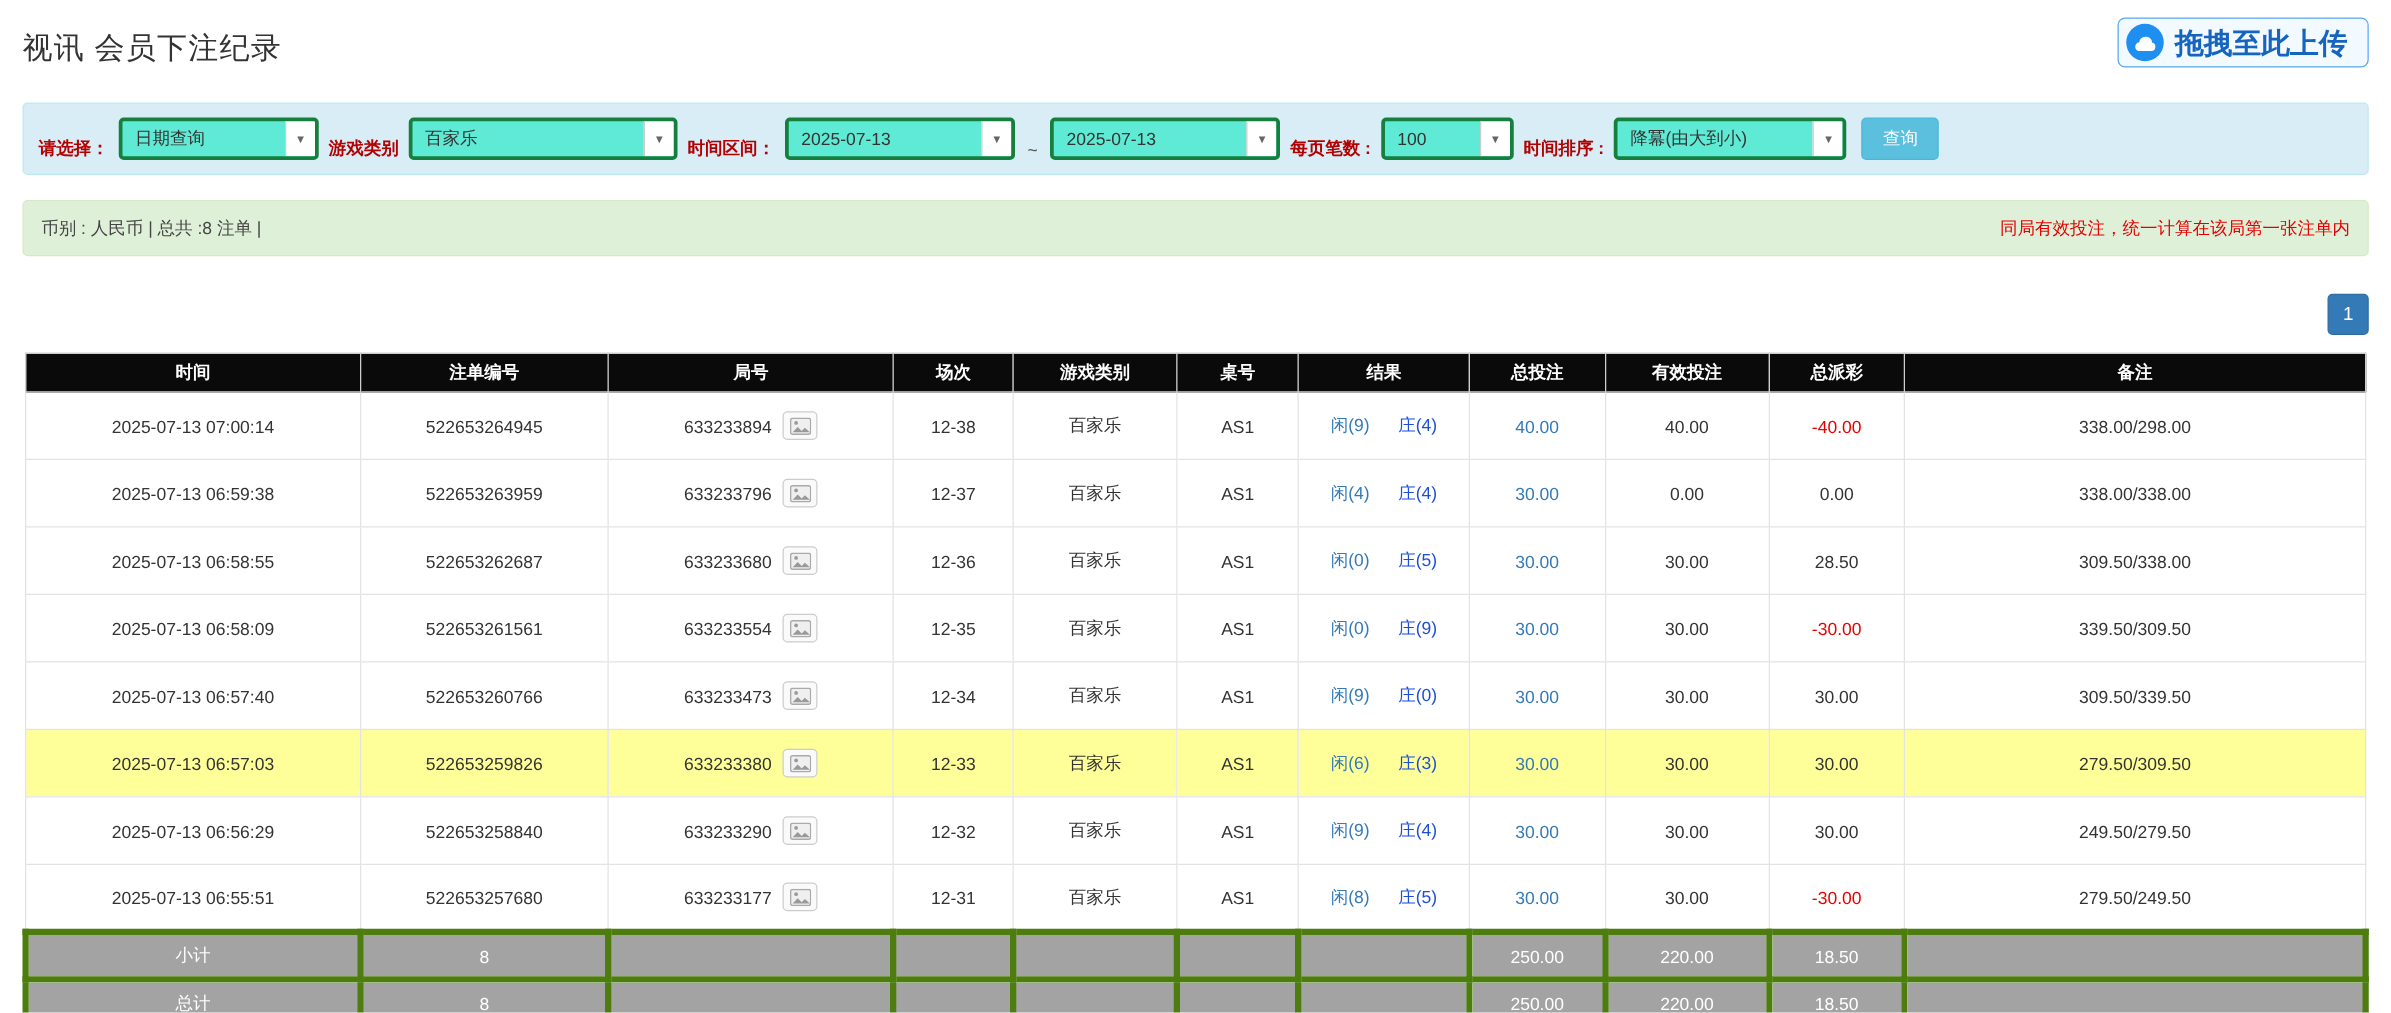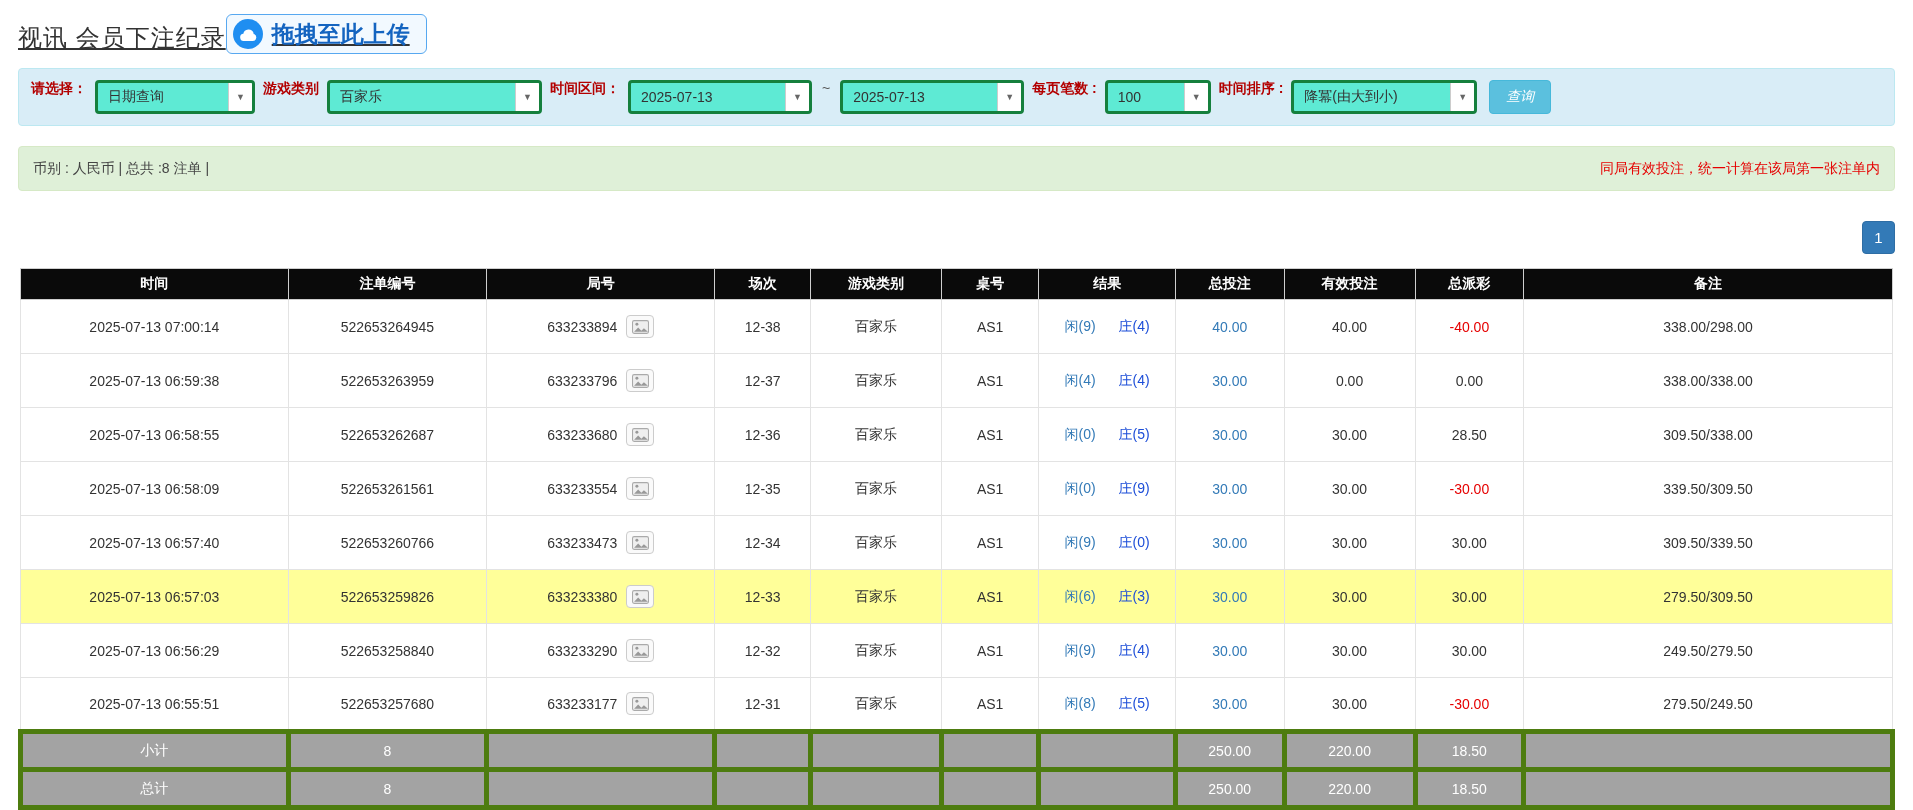--- a/index.html
+++ b/index.html
@@ -5,37 +5,37 @@
   * { box-sizing: border-box; margin: 0; padding: 0; }
   html, body { background: #fff; }
   body {
     width: 1913px; height: 810px; overflow: hidden;
     font-family: "Liberation Sans", "DejaVu Sans", sans-serif;
     font-size: 14px; color: #333;
   }
   .page { padding: 14px 18px 0 18px; }
 
   
-  .top-row { display: flex; justify-content: flex-start; align-items: flex-start; height: 46px; text-decoration: underline; }
+  .top-row { display: flex; justify-content: space-between; align-items: flex-start; height: 46px; }
   .page-title { font-size: 24px; font-weight: 400; color: #333; letter-spacing: 1px; padding-top: 8px; }
   .upload {
     display: inline-flex; align-items: center; gap: 9px;
     border: 1px solid #57a8f0; background: #f2f9ff; border-radius: 6px;
     padding: 4px 16px 4px 6px; cursor: pointer; height: 40px;
   }
   .upload-circle {
     width: 30px; height: 30px; border-radius: 50%; background: #1f8ef1;
     display: flex; align-items: center; justify-content: center; flex: 0 0 auto;
   }
   .upload-text { color: #1464c0; font-weight: bold; font-size: 23px; }
 
   
   .filter-bar {
-    margin-top: 8px; background: #d9edf7; border: 1px solid #bce8f1; border-radius: 4px;
-    padding: 11px 12px; display: flex; align-items: flex-start; gap: 8px; height: 58px;
+    margin-top: 22px; background: #d9edf7; border: 1px solid #bce8f1; border-radius: 4px;
+    padding: 11px 12px; display: flex; align-items: flex-end; gap: 8px; height: 58px;
   }
   .filter-label { color: #b30000; font-weight: bold; font-size: 14px; white-space: nowrap; }
   .tilde { color: #555; padding: 0 2px; }
   .select {
     background: #5eead4; border: 3px solid #15803d; border-radius: 4px; height: 34px;
     display: inline-flex; align-items: stretch; cursor: pointer; overflow: hidden;
   }
   .select .val { display: flex; align-items: center; padding: 0 10px; flex: 1 1 auto; color: #333; white-space: nowrap; }
   .select .caret-box {
     width: 24px; border-left: 1px solid #ccc; display: flex; align-items: center;
@@ -43,21 +43,20 @@
   }
   .w-querytype { width: 160px; }
   .w-game { width: 215px; }
   .w-date { width: 184px; }
   .w-pagesize { width: 106px; }
   .w-sort { width: 186px; }
   .btn-search {
     background: #5bc0de; border: 1px solid #46b8da; color: #fff; border-radius: 4px;
     height: 34px; padding: 0 16px; font-size: 14px; cursor: pointer; margin-left: 4px;
     font-family: inherit;
-    font-style: italic;
   }
 
   
   .summary-bar {
     margin-top: 20px; background: #dff0d8; border: 1px solid #d6e9c6; border-radius: 4px;
     padding: 12px 14px; display: flex; justify-content: space-between; align-items: center; height: 45px; gap: 21px;
   }
   .summary-left { color: #444; }
   .summary-right { color: #e60000; }
 

